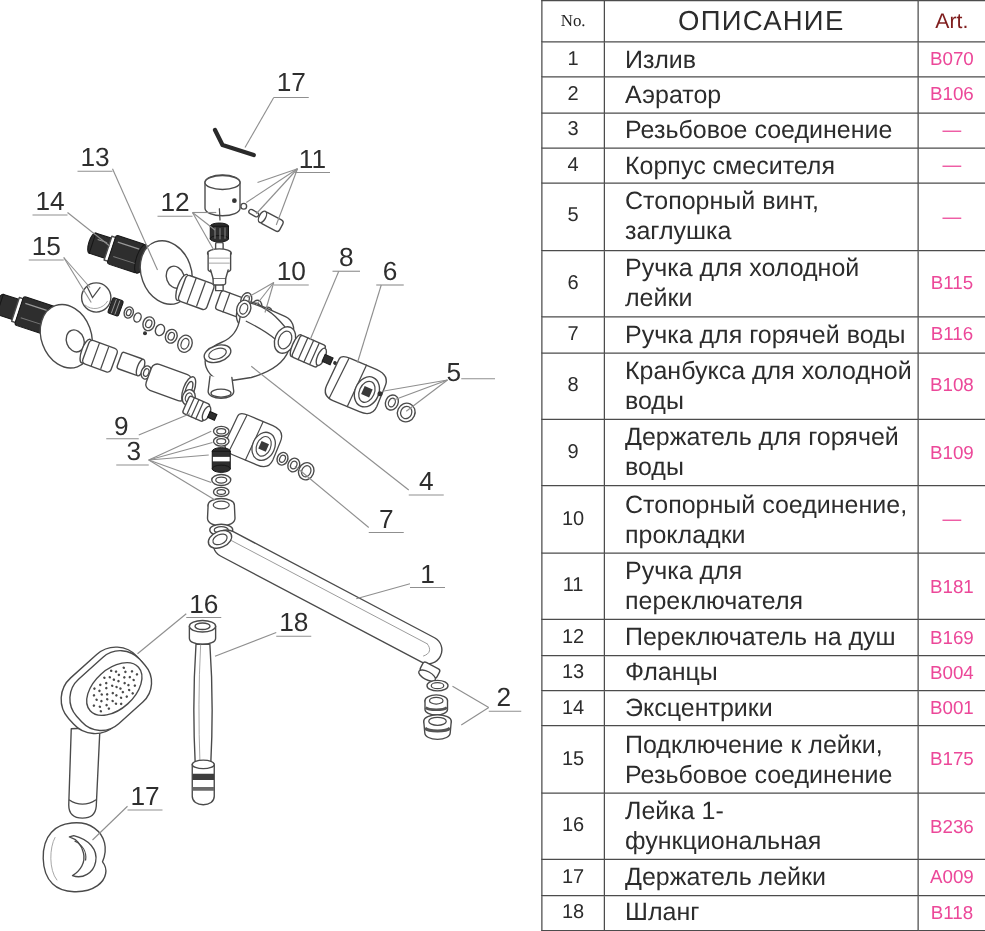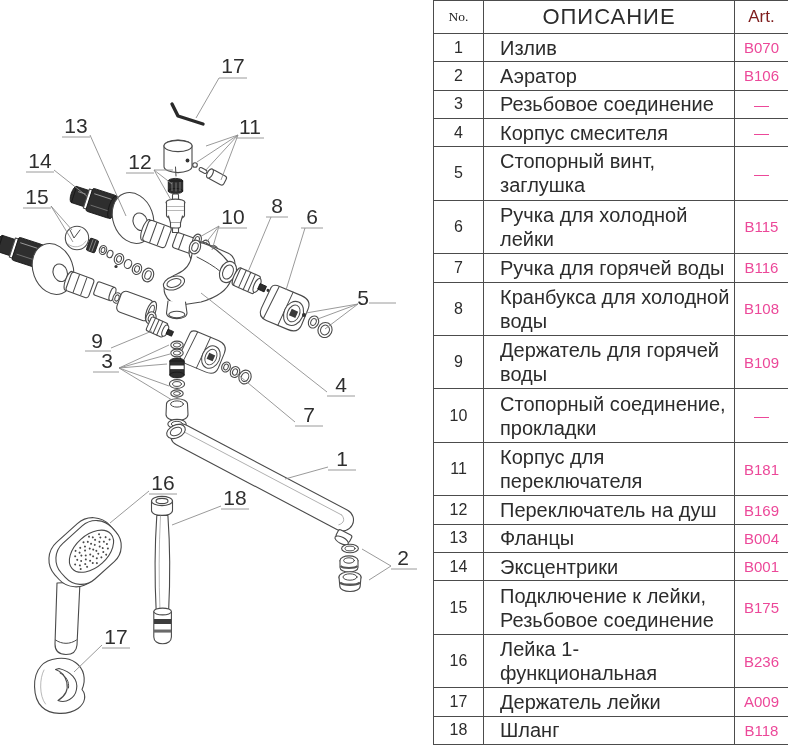--- a/index.html
+++ b/index.html
@@ -523,21 +523,21 @@
           <td>B109</td>
         </tr>
         <tr>
           <td>10</td>
           <td>Стопорный соединение,
 прокладки</td>
           <td>—</td>
         </tr>
         <tr>
           <td>11</td>
-          <td>Корпус для переключателя</td>
+          <td>Ручка для переключателя</td>
           <td>B181</td>
         </tr>
         <tr>
           <td>12</td>
           <td>Переключатель на душ</td>
           <td>B169</td>
         </tr>
         <tr>
           <td>13</td>
           <td>Фланцы</td>

